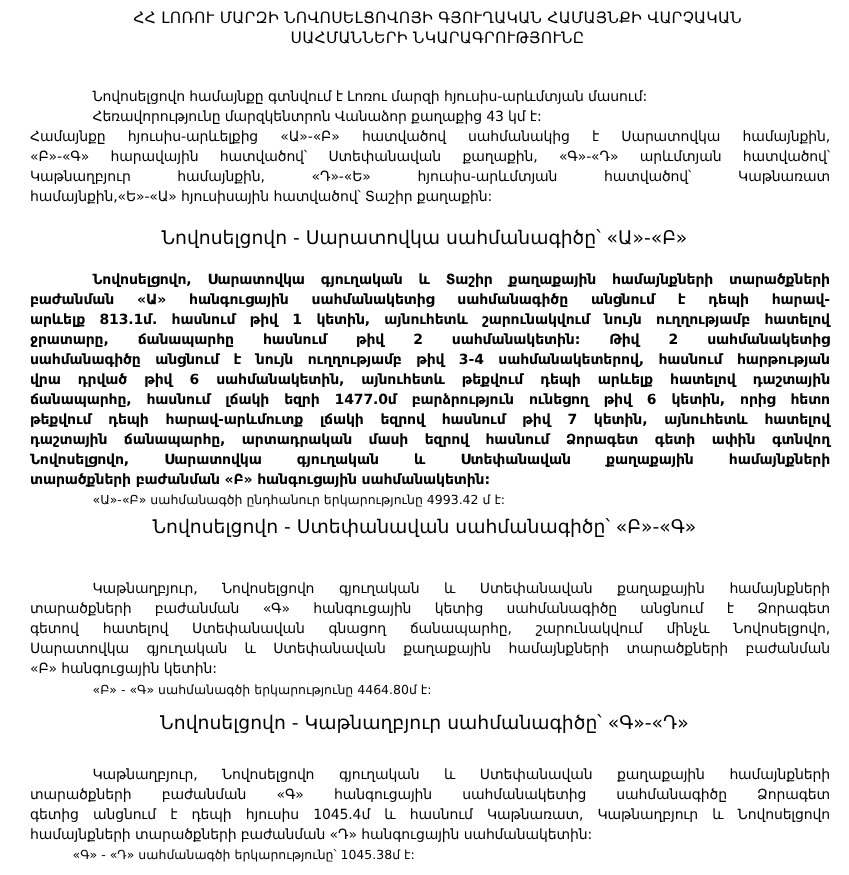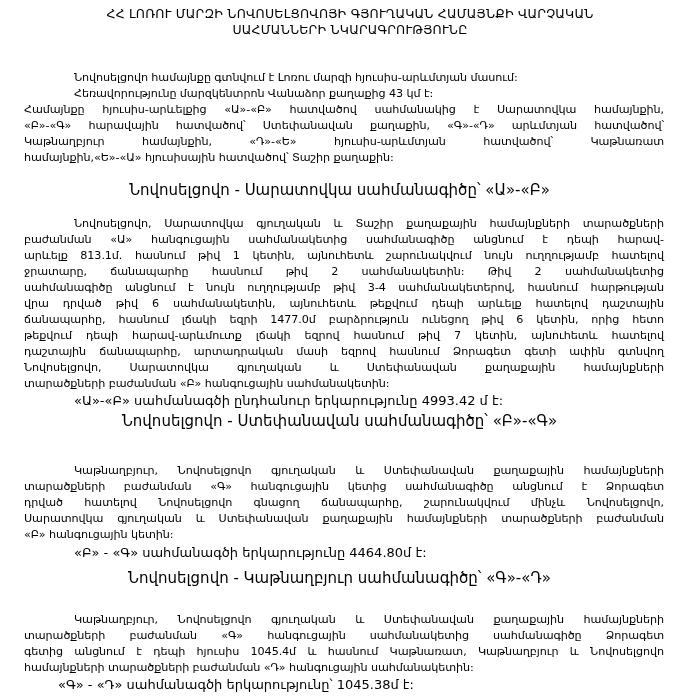--- a/index.html
+++ b/index.html
@@ -18,21 +18,21 @@
       font-size: 11.2px; line-height: 16px; text-align: justify; letter-spacing: -0.1px;
     }
     .p .ln { display: block; white-space: nowrap; text-align-last: justify; }
     .p .ln.last { text-align-last: left; }
     .indent { padding-left: 50px; }
     .heading {
       position: absolute; left: 0; width: 679px; text-align: center;
       font-size: 15px; line-height: 20px;
     }
     .len {
-      position: absolute; font-size: 13px; line-height: 16px; white-space: nowrap;
+      position: absolute; font-size: 10px; line-height: 16px; white-space: nowrap;
     }
   </style>
 </head>
 <body>
 
 <div class="page">
 
   <div class="title">
     <div>ՀՀ ԼՈՌՈՒ ՄԱՐԶԻ ՆՈՎՈՍԵԼՑՈՎՈՅԻ ԳՅՈՒՂԱԿԱՆ ՀԱՄԱՅՆՔԻ ՎԱՐՉԱԿԱՆ</div>
     <div>ՍԱՀՄԱՆՆԵՐԻ ՆԿԱՐԱԳՐՈՒԹՅՈՒՆԸ</div>
@@ -41,40 +41,40 @@
   <div class="p" style="top:70px;">
     <span class="ln last indent">Նովոսելցովո համայնքը գտնվում է Լոռու մարզի հյուսիս-արևմտյան մասում:</span>
     <span class="ln last indent">Հեռավորությունը մարզկենտրոն Վանաձոր քաղաքից 43 կմ է:</span>
     <span class="ln">Համայնքը հյուսիս-արևելքից «Ա»-«Բ» հատվածով սահմանակից է Սարատովկա համայնքին,</span>
     <span class="ln">«Բ»-«Գ» հարավային հատվածով՝ Ստեփանավան քաղաքին, «Գ»-«Դ» արևմտյան հատվածով՝</span>
     <span class="ln">Կաթնաղբյուր համայնքին, «Դ»-«Ե» հյուսիս-արևմտյան հատվածով՝ Կաթնառատ</span>
     <span class="ln last">համայնքին,«Ե»-«Ա» հյուսիսային հատվածով՝ Տաշիր քաղաքին:</span>
   </div>
 
   <div class="heading" style="top:180px;">Նովոսելցովո - Սարատովկա սահմանագիծը՝ «Ա»-«Բ»</div>
-  <div class="p" style="top:216px;">
+  <div class="p" style="top:216px;font-weight:bold;">
     <span class="ln indent">Նովոսելցովո, Սարատովկա գյուղական և Տաշիր քաղաքային համայնքների տարածքների</span>
     <span class="ln">բաժանման «Ա» հանգուցային սահմանակետից սահմանագիծը անցնում է դեպի հարավ-</span>
     <span class="ln">արևելք 813.1մ. հասնում թիվ 1 կետին, այնուհետև շարունակվում նույն ուղղությամբ հատելով</span>
     <span class="ln">ջրատարը, ճանապարհը հասնում թիվ 2 սահմանակետին: Թիվ 2 սահմանակետից</span>
     <span class="ln">սահմանագիծը անցնում է նույն ուղղությամբ թիվ 3-4 սահմանակետերով, հասնում հարթության</span>
     <span class="ln">վրա դրված թիվ 6 սահմանակետին, այնուհետև թեքվում դեպի արևելք հատելով դաշտային</span>
     <span class="ln">ճանապարհը, հասնում լճակի եզրի 1477.0մ բարձրություն ունեցող թիվ 6 կետին, որից հետո</span>
     <span class="ln">թեքվում դեպի հարավ-արևմուտք լճակի եզրով հասնում թիվ 7 կետին, այնուհետև հատելով</span>
     <span class="ln">դաշտային ճանապարհը, արտադրական մասի եզրով հասնում Ձորագետ գետի ափին գտնվող</span>
     <span class="ln">Նովոսելցովո, Սարատովկա գյուղական և Ստեփանավան քաղաքային համայնքների</span>
     <span class="ln last">տարածքների բաժանման «Բ» հանգուցային սահմանակետին:</span>
   </div>
   <div class="len" style="left:74px; top:393px;">«Ա»-«Բ» սահմանագծի ընդհանուր երկարությունը 4993.42 մ է:</div>
 
   <div class="heading" style="top:411px;">Նովոսելցովո - Ստեփանավան սահմանագիծը՝ «Բ»-«Գ»</div>
   <div class="p" style="top:463px;">
     <span class="ln indent">Կաթնաղբյուր, Նովոսելցովո գյուղական և Ստեփանավան քաղաքային համայնքների</span>
     <span class="ln">տարածքների բաժանման «Գ» հանգուցային կետից սահմանագիծը անցնում է Ձորագետ</span>
-    <span class="ln">դրված հատելով Նովոսելցովո գնացող ճանապարհը, շարունակվում մինչև Նովոսելցովո,</span>
+    <span class="ln">գետով հատելով Ստեփանավան գնացող ճանապարհը, շարունակվում մինչև Նովոսելցովո,</span>
     <span class="ln">Սարատովկա գյուղական և Ստեփանավան քաղաքային համայնքների տարածքների բաժանման</span>
     <span class="ln last">«Բ» հանգուցային կետին:</span>
   </div>
   <div class="len" style="left:74px; top:545px;">«Բ» - «Գ» սահմանագծի երկարությունը 4464.80մ է:</div>
 
   <div class="heading" style="top:568px;">Նովոսելցովո - Կաթնաղբյուր սահմանագիծը՝ «Գ»-«Դ»</div>
   <div class="p" style="top:612px;">
     <span class="ln indent">Կաթնաղբյուր, Նովոսելցովո գյուղական և Ստեփանավան քաղաքային համայնքների</span>
     <span class="ln">տարածքների բաժանման «Գ» հանգուցային սահմանակետից սահմանագիծը Ձորագետ</span>
     <span class="ln">գետից անցնում է դեպի հյուսիս 1045.4մ և հասնում Կաթնառատ, Կաթնաղբյուր և Նովոսելցովո</span>

